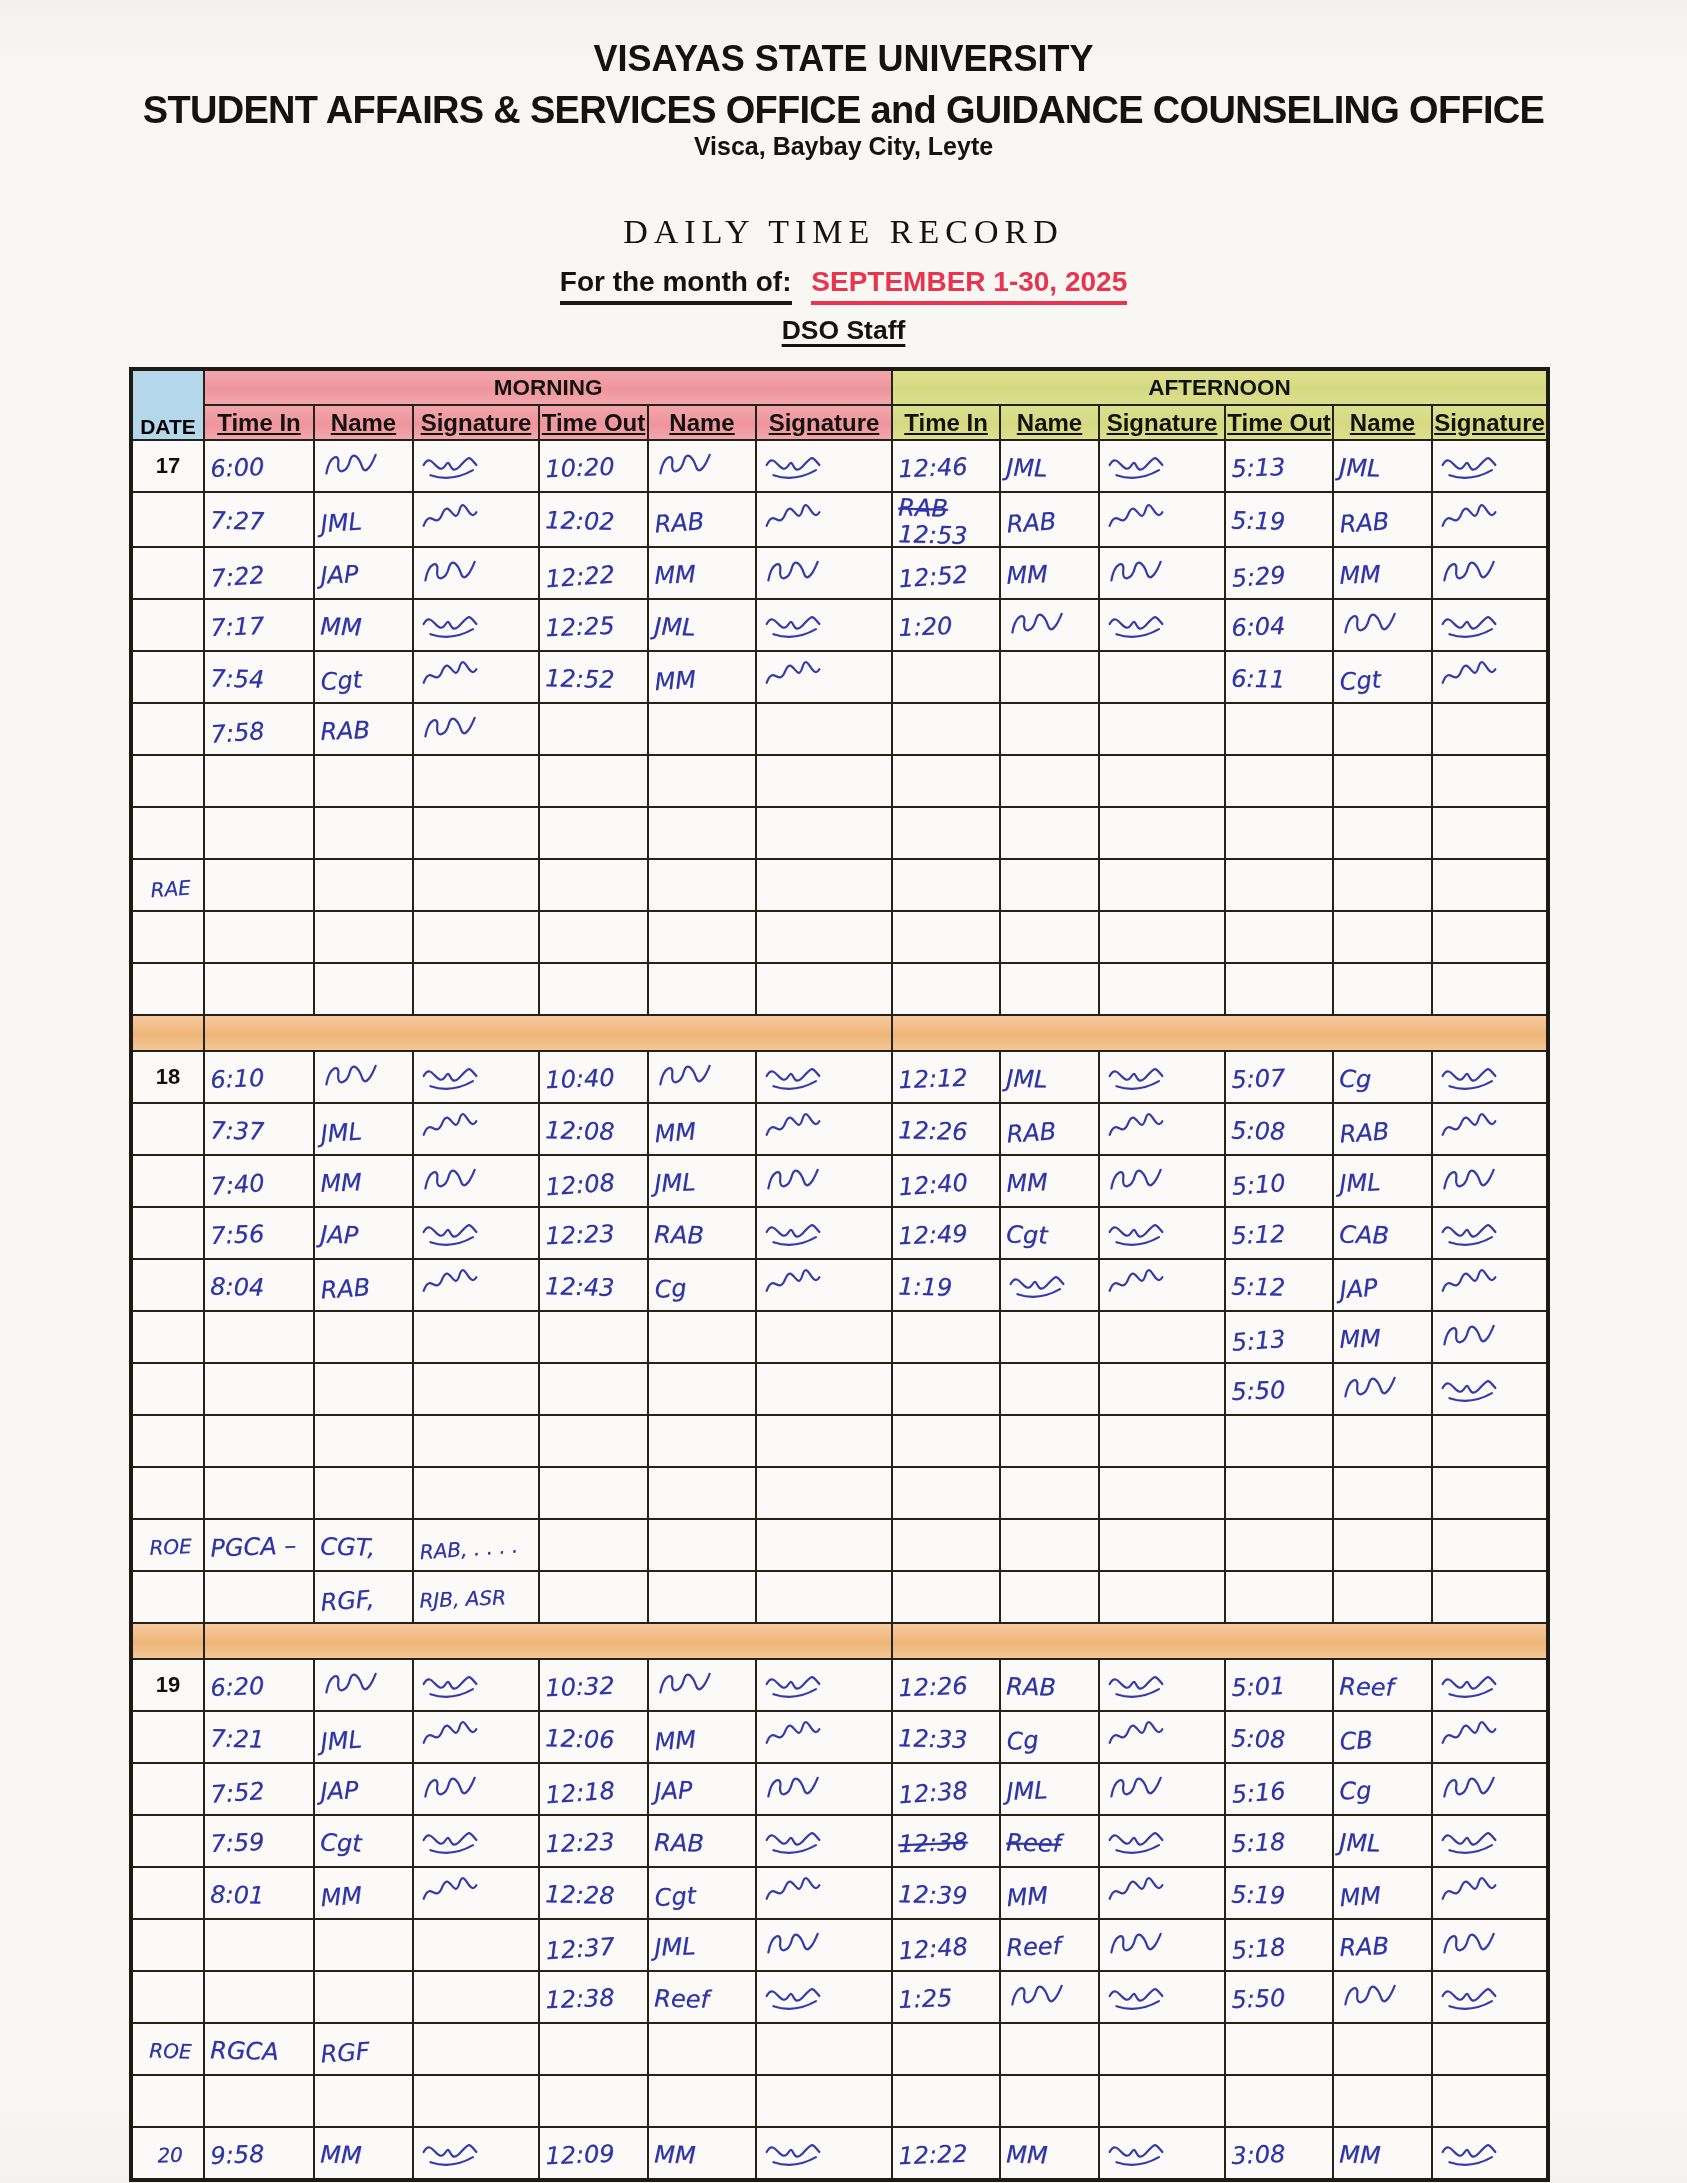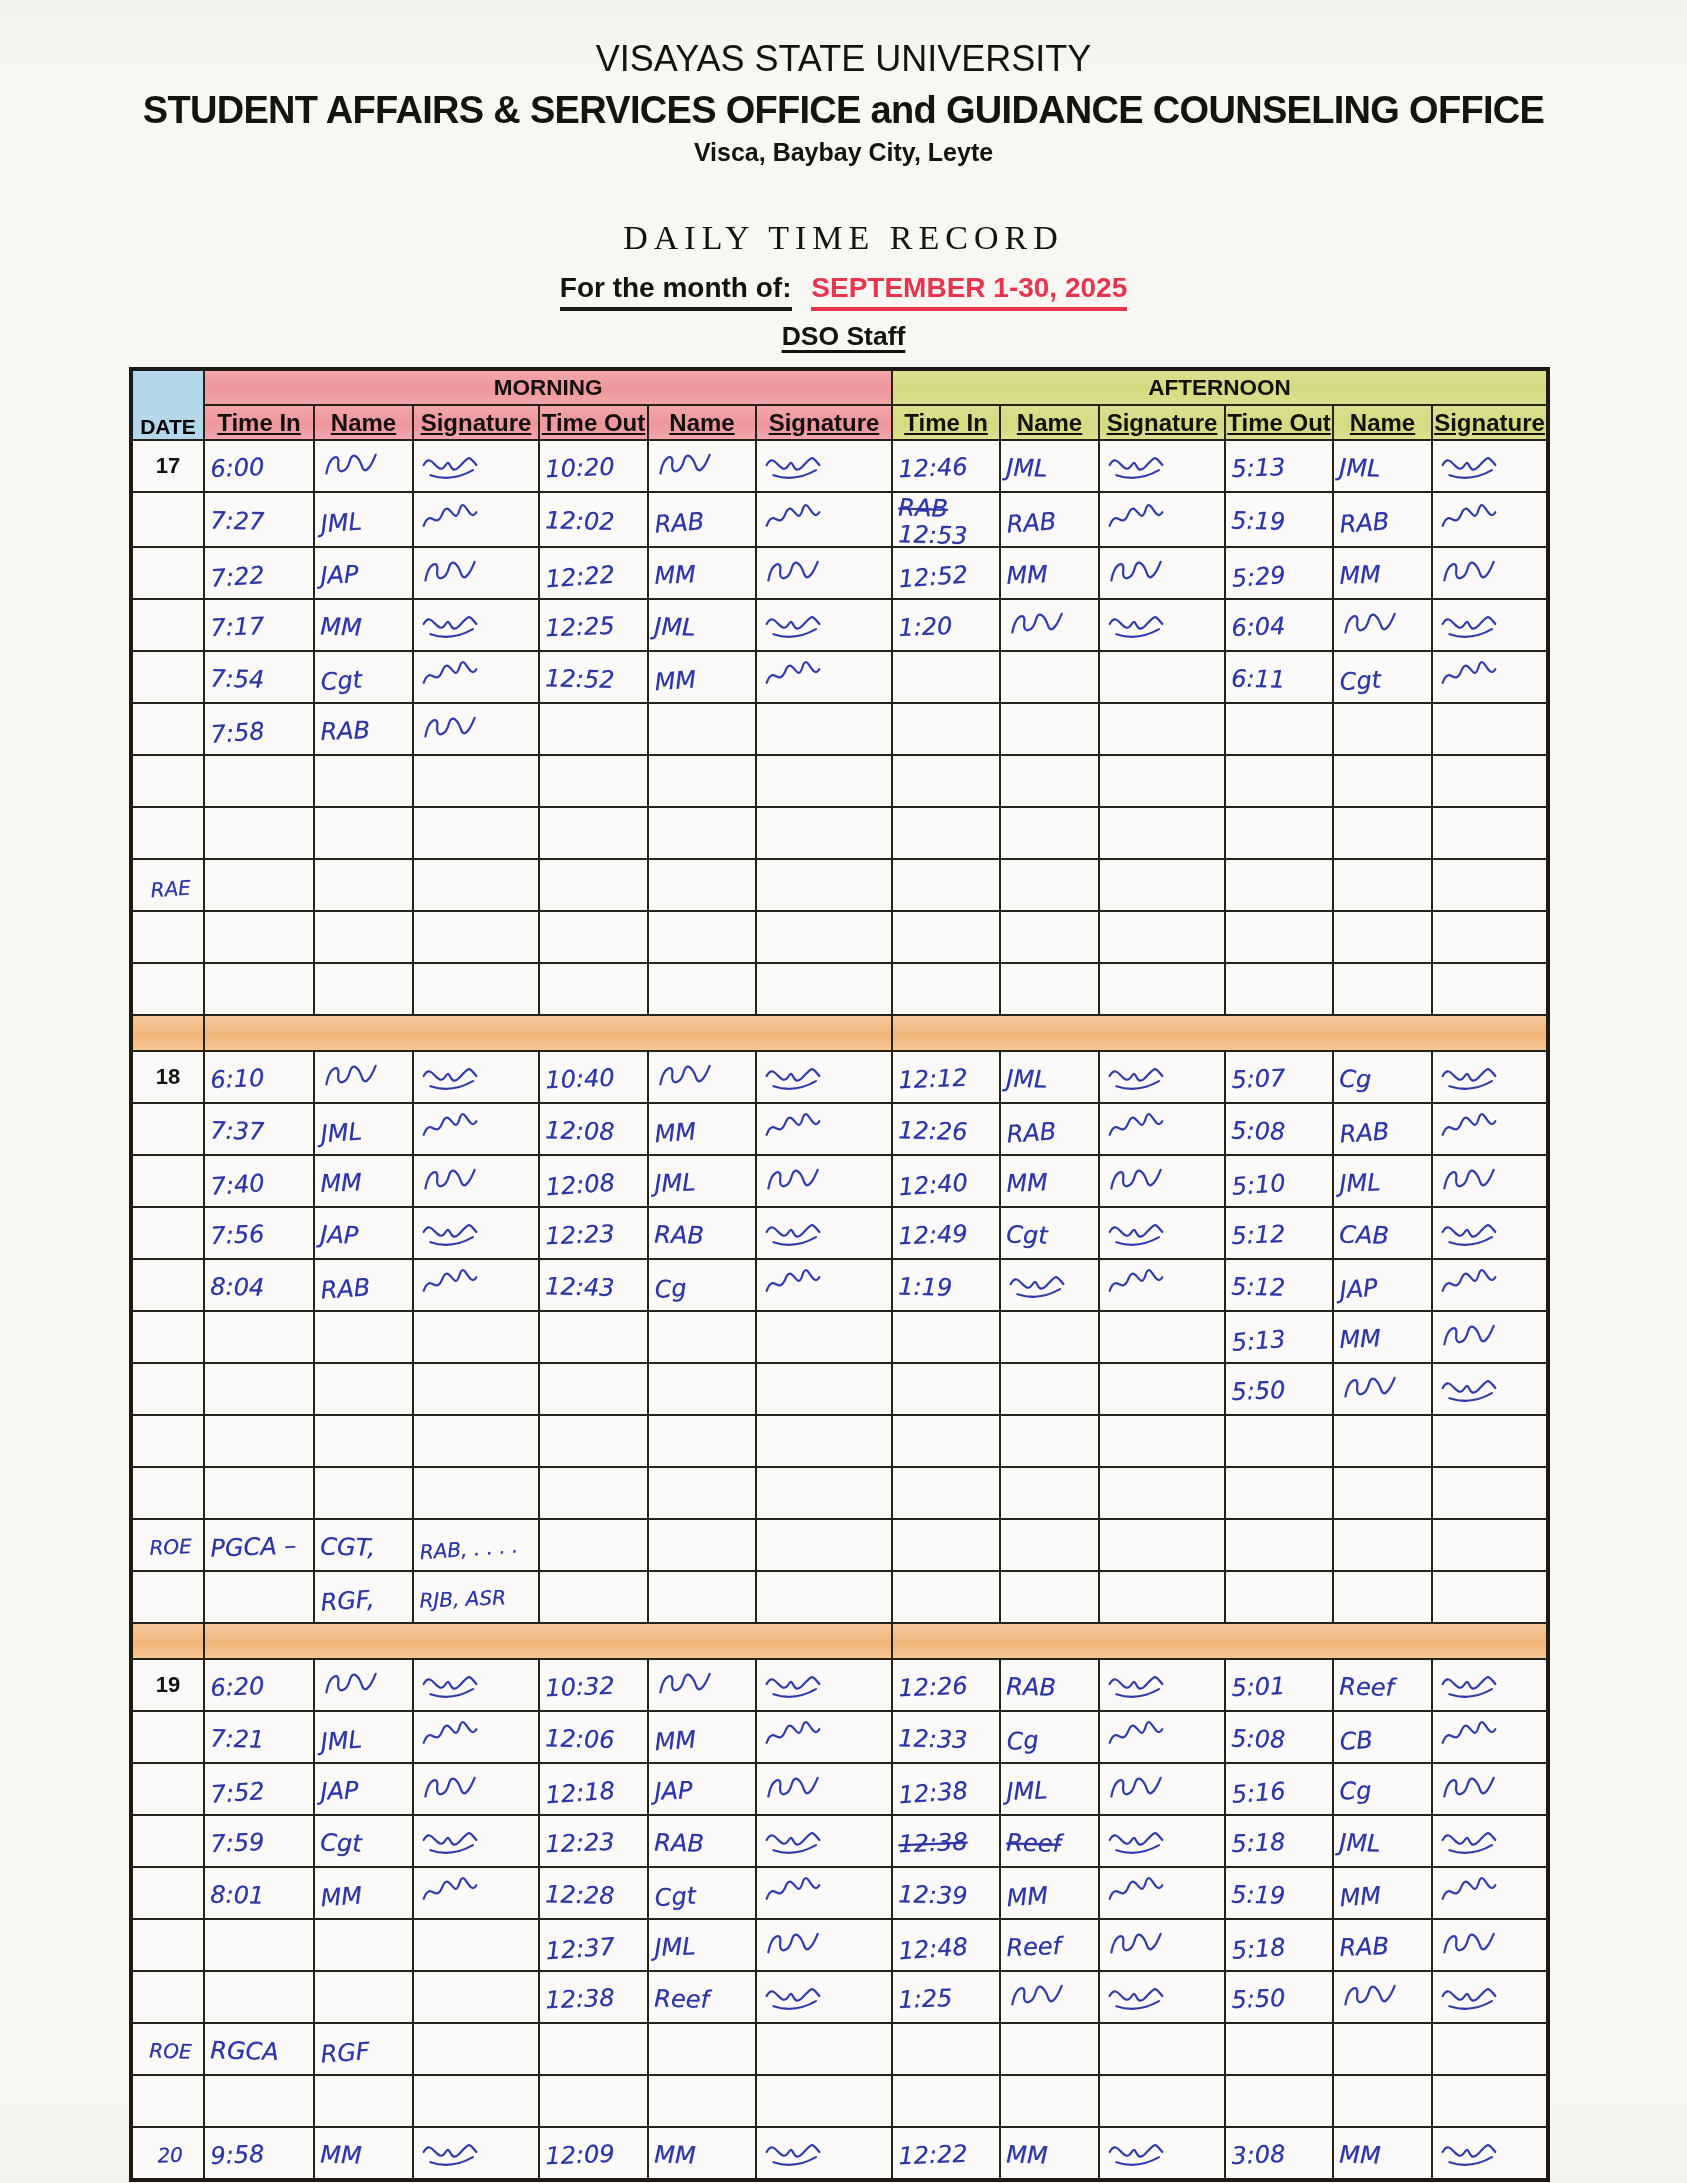--- a/index.html
+++ b/index.html
@@ -5,23 +5,23 @@
   html,body{margin:0;padding:0;}
   body{
     width:1687px;height:2183px;position:relative;
     background:#f6f5f2;
     font-family:"Liberation Sans", sans-serif;
     overflow:hidden;
   }
   .sheet{position:absolute;inset:0;background:linear-gradient(180deg,#f2f1ee 0,#f8f7f4 79px,#f8f7f4 95%,#f3f2ef 100%);}
   
   .hdr{position:absolute;left:0;top:38px;width:100%;text-align:center;color:#151310;}
-  .uni{font-size:36px;font-weight:400;letter-spacing:0px;}
+  .uni{font-size:36px;font-weight:700;letter-spacing:0px;}
   .office{font-size:38px;font-weight:700;letter-spacing:-0.7px;margin-top:9.3px;}
-  .addr{font-size:25px;font-weight:700;margin-top:6px;}
+  .addr{font-size:25px;font-weight:700;margin-top:0;}
   .doctitle{font-family:"Liberation Serif", serif;font-size:34px;font-weight:400;letter-spacing:6px;margin-top:52px;}
   .monthline{font-size:28px;font-weight:700;margin-top:14.6px;}
   .monthlabel{border-bottom:4px solid #1b1916;padding-bottom:4px;margin-top:48px;}
   .monthvalue{color:#e8344e;border-bottom:4px solid #e8344e;padding-bottom:4px;margin-left:12px;}
   .staff{font-size:26.5px;font-weight:700;margin-top:17px;text-decoration:underline;text-decoration-thickness:3.3px;text-underline-offset:4.6px;}
   
   table.dtr{
     position:absolute;left:129px;top:367px;width:1416px;
     border-collapse:collapse;table-layout:fixed;
     border:4.6px solid #1c1a12;

